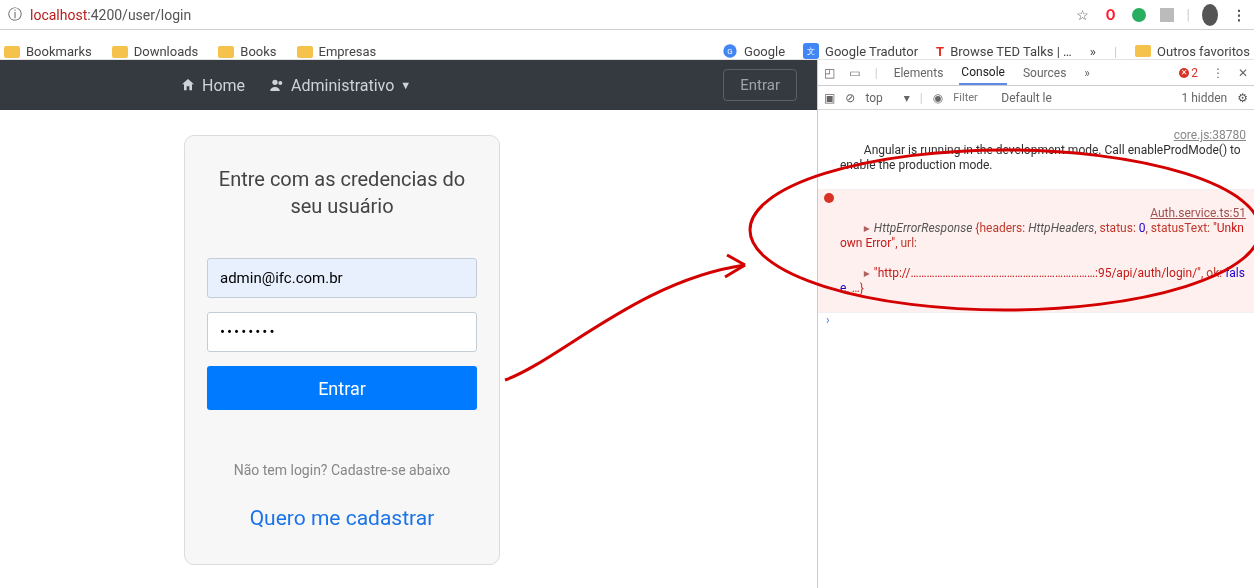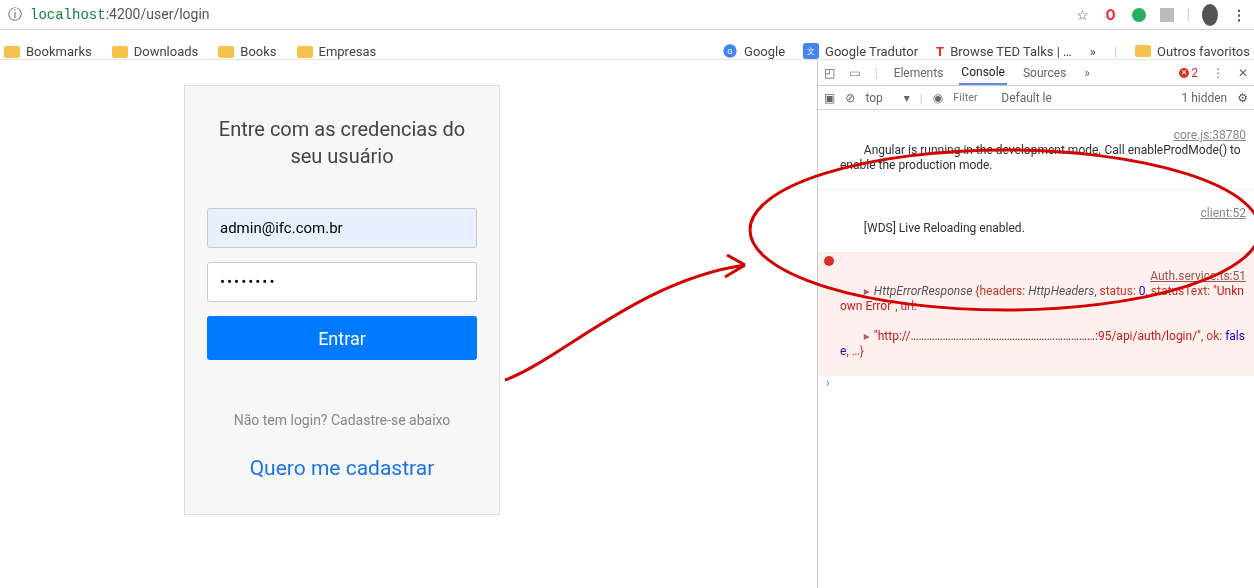--- a/index.html
+++ b/index.html
@@ -1,21 +1,21 @@
 <!DOCTYPE html>
 <html><head>
 <meta charset="utf-8">
 <style>
   * { box-sizing: border-box; margin: 0; padding: 0; font-family: -apple-system, "Segoe UI", Roboto, Arial, sans-serif; }
   body { width: 1254px; height: 588px; background: #fff; color: #333; overflow: hidden; position: relative; }
 
   
   .addr-bar { height: 30px; display: flex; align-items: center; border-bottom: 1px solid #d0d0d0; padding: 0 8px; gap: 8px; font-size: 14px; color: #555; }
   .addr-url { flex: 1; color: #555; }
-  .addr-url .host { color: #15803d; font-family: Liberation Mono, monospace; }
+  .addr-url .host { color: #b91c1c; }
   .addr-icons { display: flex; align-items: center; gap: 12px; }
   .addr-icons .ic { width: 16px; height: 16px; display: inline-flex; align-items: center; justify-content: center; }
   .ic-star { color: #555; }
   .ic-opera { color: #ff1b2d; font-weight: bold; }
   .ic-green { width: 14px; height: 14px; background: #27ae60; border-radius: 50%; }
   .ic-shield { width: 14px; height: 14px; background: #bbb; }
   .ic-avatar { width: 22px; height: 22px; border-radius: 50%; background: #555; }
   .ic-menu  { color: #555; letter-spacing: -2px; font-weight: bold; }
 
   
@@ -27,21 +27,21 @@
   .bm-ted { color: #e62b1e; font-weight: 700; font-size: 13px; }
 
   
   .page { display: flex; height: calc(588px - 60px); }
   .left-pane { width: 817px; background: #fff; position: relative; }
   .navbar { height: 50px; background: #343a40; color: #cfd2d6; display: flex; align-items: center; padding: 0 20px 0 180px; font-size: 16px; gap: 24px; }
   .nav-item { display: flex; align-items: center; gap: 6px; cursor: pointer; }
   .nav-item svg { width: 16px; height: 16px; fill: #cfd2d6; }
   .nav-btn { margin-left: auto; border: 1px solid #5a6268; color: #9fa3a8; background: transparent; padding: 6px 16px; border-radius: 4px; font-size: 15px; }
 
-  .login-card { width: 316px; margin: 25px 0 0 184px; background: #f7f7f7; border: 1px solid #dcdcdc; border-radius: 0; padding: 30px 22px 34px; }
+  .login-card { width: 316px; margin: 25px 0 0 184px; background: #f7f7f7; border: 1px solid #dcdcdc; border-radius: 10px; padding: 30px 22px 34px; }
   .login-title { font-size: 20px; font-weight: 400; text-align: center; color: #444; margin-bottom: 22px; line-height: 1.35; }
   .login-input { width: 100%; height: 40px; border: 1px solid #c4cdd6; border-radius: 3px; padding: 0 12px; font-size: 15px; margin-bottom: 14px; font-family: inherit; }
   .login-input.email { background: #e8f0fe; margin-top: 16px; }
   .login-input.pwd   { font-family: inherit; letter-spacing: 2px; }
   .login-submit { width: 100%; height: 44px; background: #007bff; color: #fff; border: none; border-radius: 3px; font-size: 18px; font-weight: 400; cursor: pointer; }
   .login-sub { text-align: center; color: #878787; font-size: 14px; margin-top: 52px; }
   .login-link { display: block; text-align: center; color: #1a73e8; font-size: 21px; margin-top: 28px; cursor: pointer; }
 
   
   .devtools { flex: 1; border-left: 1px solid #ccc; font-size: 12px; color: #303030; background: #fff; display: flex; flex-direction: column; }
@@ -147,20 +147,38 @@
     <div class="bm-item">
         <span class="bm-folder"></span>
         <span>Outros favoritos</span>
       </div>
   </div>
 </div>
 
 <div class="page">
 
   <div class="left-pane">
+    <div class="navbar">
+      <div class="nav-item">
+        <svg viewBox="0 0 24 24">
+            <path d="M12 3l9 8h-3v9h-4v-6H10v6H6v-9H3z"></path>
+          </svg>
+        <span>Home</span>
+      </div>
+      <div class="nav-item">
+        <svg viewBox="0 0 24 24">
+            <circle cx="9" cy="8" r="4"></circle>
+            <circle cx="17" cy="9" r="3"></circle>
+            <path d="M2 20c0-3 4-5 7-5s7 2 7 5v1H2z"></path>
+          </svg>
+        <span>Administrativo</span>
+        <span style="font-size:11px">▼</span>
+      </div>
+      <button class="nav-btn">Entrar</button>
+    </div>
 
     <div class="login-card">
       <div class="login-title">Entre com as credencias do seu usuário</div>
       <input class="login-input email" value="admin@ifc.com.br" style="">
       <input class="login-input pwd" type="password" value="••••••••" style="">
       <button class="login-submit">Entrar</button>
       <div class="login-sub">Não tem login? Cadastre-se abaixo</div>
       <a class="login-link">Quero me cadastrar</a>
     </div>
   </div>
@@ -197,24 +215,20 @@
       <span style="flex:1"></span>
       <span class="dt-hidden">1 hidden</span>
       <span class="dt-gear">⚙</span>
     </div>
 
     <div class="dt-console">
       <div class="dt-row">
         <span class="src">core.js:38780</span>
         <span>Angular is running in the development mode. Call enableProdMode() to enable the production mode.</span>
       </div>
-      <div class="dt-row">
-        <span class="src">client:52</span>
-        <span>[WDS] Live Reloading enabled.</span>
-      </div>
       <div class="dt-row error">
         <span class="src">Auth.service.ts:51</span>
         <span class="tri"></span><span class="kw-ital">HttpErrorResponse </span><span>{headers: </span><span class="kw-ital">HttpHeaders</span><span>, status: </span><span class="kw-num">0</span><span>, statusText: </span><span class="kw-str">"Unknown Error"</span><span>, url:</span><br>
         <span class="tri"></span><span class="kw-str">"http://……………………………………………………………:95/api/auth/login/"</span><span>, ok: </span><span class="kw-false">false</span><span>, …}</span>
       </div>
       <div class="dt-prompt">›</div>
     </div>
   </div>
 </div>
 

